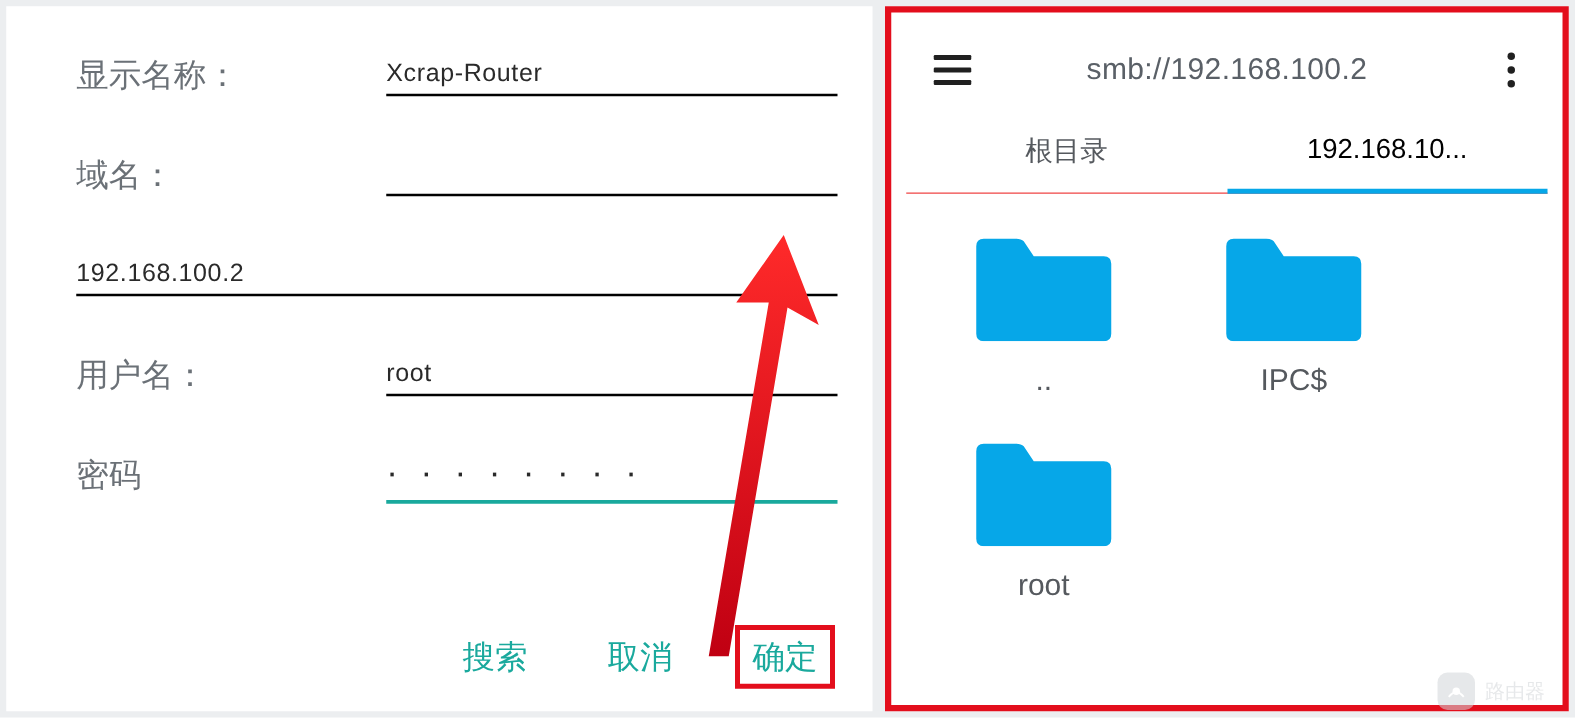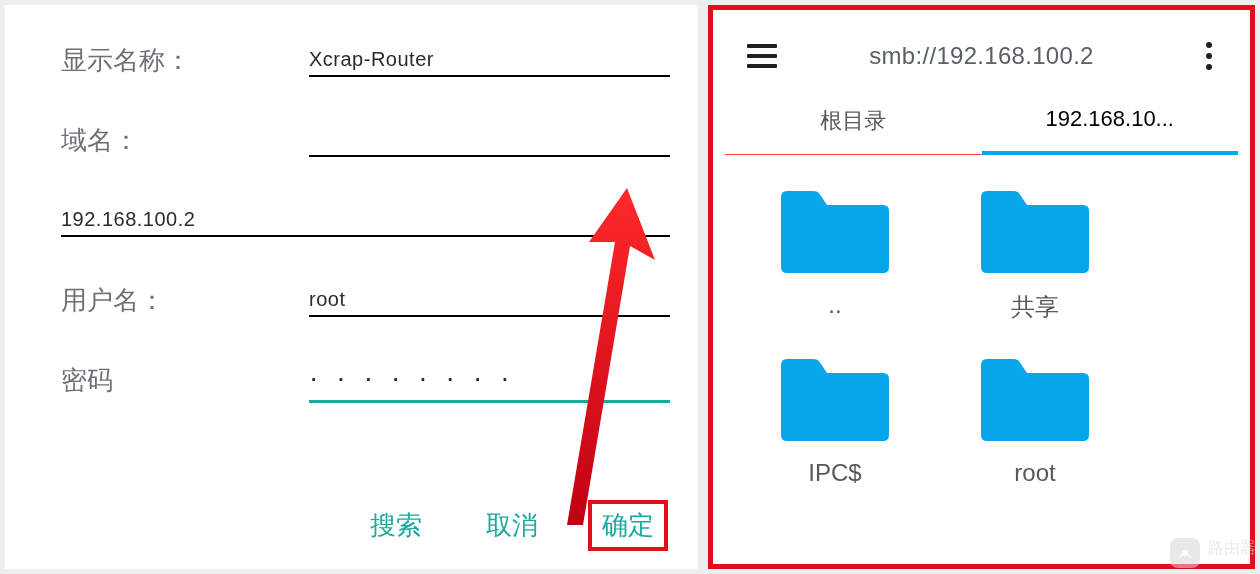--- a/index.html
+++ b/index.html
@@ -166,23 +166,24 @@
       margin-bottom: 18px;
     }
     .folder-name {
       font-size: 24px;
       color: #55595e;
       text-align: center;
     }
     
     .watermark {
       position: absolute;
-      right: 4px;
+      right: 24px;
       bottom: 6px;
       display: flex;
+      align-items: center;
       gap: 8px;
       opacity: 0.55;
       z-index: 10;
     }
     .watermark-icon {
       width: 30px;
       height: 30px;
       background: #d3d6d9;
       border-radius: 8px;
       display: flex;
@@ -259,26 +260,20 @@
     <div class="folder-item">
       <svg class="folder-icon" viewBox="0 0 120 90">
         <path d="M6 18 L6 84 Q6 90 12 90 L108 90 Q114 90 114 84 L114 28 Q114 22 108 22 L52 22 L44 10 Q42 8 38 8 L12 8 Q6 8 6 14 Z" fill="#06a7e8"></path>
       </svg>
       <div class="folder-name">..</div>
     </div>
     <div class="folder-item">
       <svg class="folder-icon" viewBox="0 0 120 90">
         <path d="M6 18 L6 84 Q6 90 12 90 L108 90 Q114 90 114 84 L114 28 Q114 22 108 22 L52 22 L44 10 Q42 8 38 8 L12 8 Q6 8 6 14 Z" fill="#06a7e8"></path>
       </svg>
-      <div class="folder-name">共享</div>
-    </div>
-    <div class="folder-item">
-      <svg class="folder-icon" viewBox="0 0 120 90">
-        <path d="M6 18 L6 84 Q6 90 12 90 L108 90 Q114 90 114 84 L114 28 Q114 22 108 22 L52 22 L44 10 Q42 8 38 8 L12 8 Q6 8 6 14 Z" fill="#06a7e8"></path>
-      </svg>
       <div class="folder-name">IPC$</div>
     </div>
     <div class="folder-item">
       <svg class="folder-icon" viewBox="0 0 120 90">
         <path d="M6 18 L6 84 Q6 90 12 90 L108 90 Q114 90 114 84 L114 28 Q114 22 108 22 L52 22 L44 10 Q42 8 38 8 L12 8 Q6 8 6 14 Z" fill="#06a7e8"></path>
       </svg>
       <div class="folder-name">root</div>
     </div>
   </div>
 </div>

